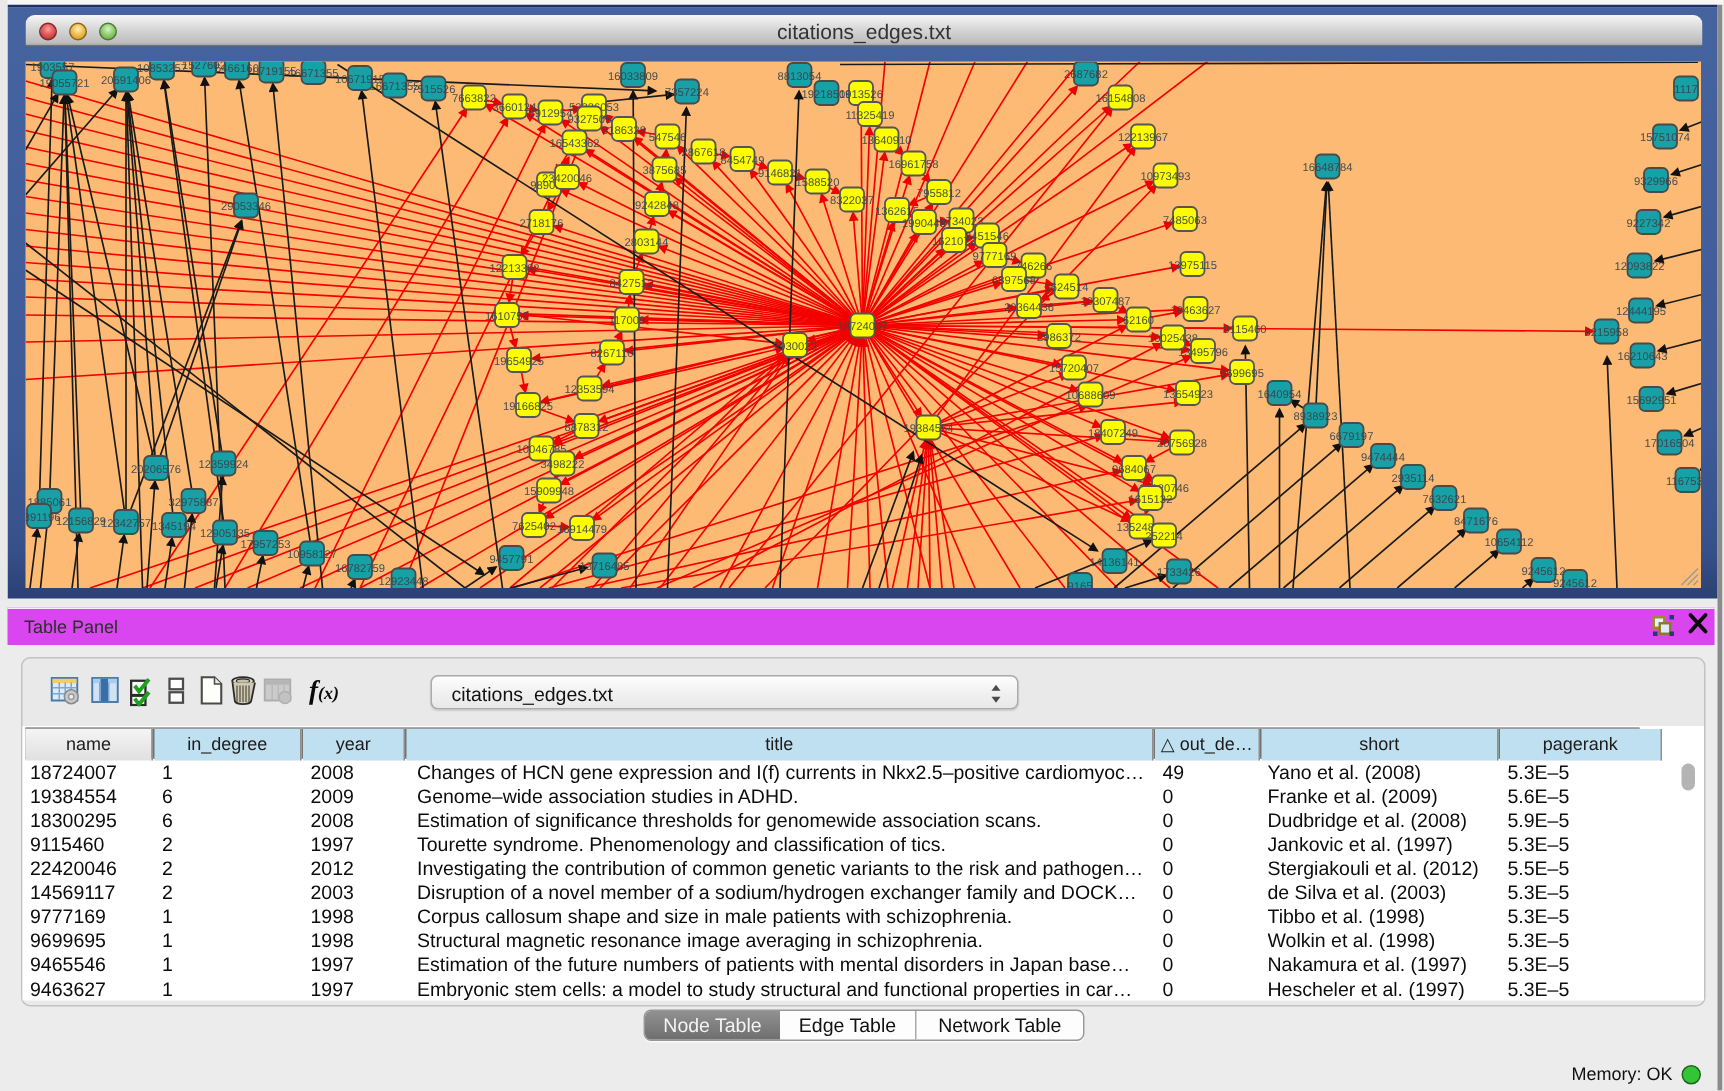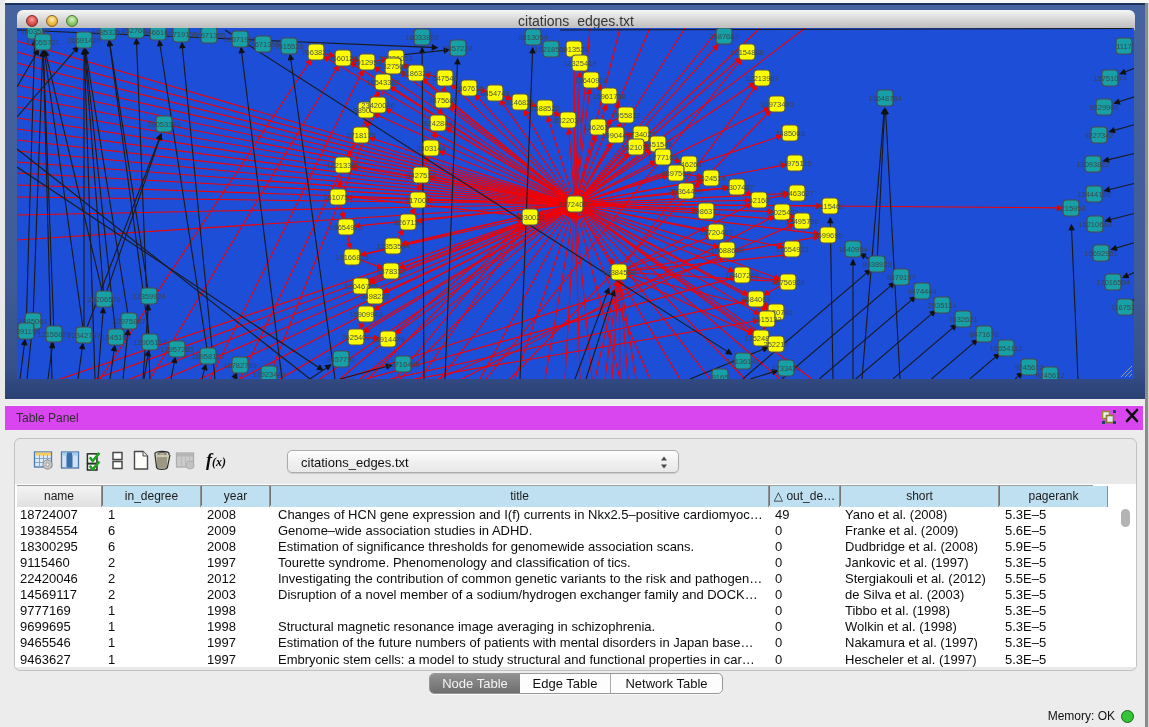--- a/index.html
+++ b/index.html
@@ -6,21 +6,21 @@
 
 #frame{position:absolute;left:5px;top:3px;width:1140px;height:396px;background:linear-gradient(#45639e,#3f5c98 70%,#36508a 92%,#2b4074);border-top:2px solid #1c3261}
 #topstrip{position:absolute;left:0;top:0;width:1149px;height:3px;background:#f7f7f7}
 #leftstrip{position:absolute;left:0;top:0;width:5px;height:400px;background:#e9e9e9}
 #titlebar{position:absolute;left:17px;top:10px;width:1118px;height:21px;border-radius:6px 6px 0 0;background:linear-gradient(#f6f6f6,#d8d8d8 45%,#bdbdbd 92%,#a8a8a8);border-bottom:1px solid #6f6f6f}
 #title{position:absolute;left:0;top:3px;width:100%;text-align:center;font-size:14px;color:#333}
 .tl{position:absolute;top:4.5px;width:12px;height:12px;border-radius:50%}
 #tlr{left:9px;background:radial-gradient(circle at 50% 35%,#f4a2a2 0%,#e56060 40%,#c03a3a 80%);border:1px solid #7e2a28}
 #tly{left:29px;background:radial-gradient(circle at 50% 35%,#fdeebe 0%,#efc14f 45%,#d99b2e 85%);border:1px solid #8a6420}
 #tlg{left:49px;background:radial-gradient(circle at 50% 35%,#d8f3c8 0%,#95cf75 45%,#6aae48 85%);border:1px solid #4d7a33}
-#canvas{position:absolute;left:17px;top:28px;width:1117px;height:351px;background:#1d4ed8;overflow:hidden}
+#canvas{position:absolute;left:17px;top:41px;width:1117px;height:351px;background:#fdba74;overflow:hidden}
 #rightstrip{position:absolute;left:1145px;top:3px;width:3px;height:724px;background:#8b8b8b}
 #rightstrip2{position:absolute;left:1148px;top:3px;width:1px;height:724px;background:#d9d9d9}
 
 #panelhead{position:absolute;left:5px;top:405px;width:1138px;height:25px;background:#d946ef;border-top:1px solid #f2f2f2}
 #panelhead span{position:absolute;left:11px;top:5px;font-size:12px;color:#2e2e2e}
 #container{position:absolute;left:14px;top:438px;width:1123px;height:233px;border:1px solid #c2c2c2;border-radius:6px;background:#e9e9e9}
 
 #toolbar{position:absolute;left:14px;top:438px;width:1123px;height:46px}
 .ic{position:absolute;top:12px}
 #combo{position:absolute;left:287px;top:450px;width:392px;height:23px;border:1px solid #ababab;border-radius:5px;background:linear-gradient(#fefefe,#f1f1f1 50%,#e8e8e8);box-shadow:0 1px 1px rgba(0,0,0,.12)}
@@ -755,20 +755,21 @@
         <div class="c" style="left:207px;width:64px">2003</div>
         <div class="c" style="left:278px;width:492px">Disruption of a novel member of a sodium/hydrogen exchanger family and DOCK…</div>
         <div class="c" style="left:775px;width:66px">0</div>
         <div class="c" style="left:845px;width:158px">de Silva et al. (2003)</div>
         <div class="c" style="left:1005px;width:88px">5.3E–5</div>
       </div>
       <div class="tr" style="top:603.3px">
         <div class="c" style="left:20px;width:83px">9777169</div>
         <div class="c" style="left:108px;width:94px">1</div>
         <div class="c" style="left:207px;width:64px">1998</div>
+        <div class="c" style="left:278px;width:492px">Corpus callosum shape and size in male patients with schizophrenia.</div>
         <div class="c" style="left:775px;width:66px">0</div>
         <div class="c" style="left:845px;width:158px">Tibbo et al. (1998)</div>
         <div class="c" style="left:1005px;width:88px">5.3E–5</div>
       </div>
       <div class="tr" style="top:619.4px">
         <div class="c" style="left:20px;width:83px">9699695</div>
         <div class="c" style="left:108px;width:94px">1</div>
         <div class="c" style="left:207px;width:64px">1998</div>
         <div class="c" style="left:278px;width:492px">Structural magnetic resonance image averaging in schizophrenia.</div>
         <div class="c" style="left:775px;width:66px">0</div>

